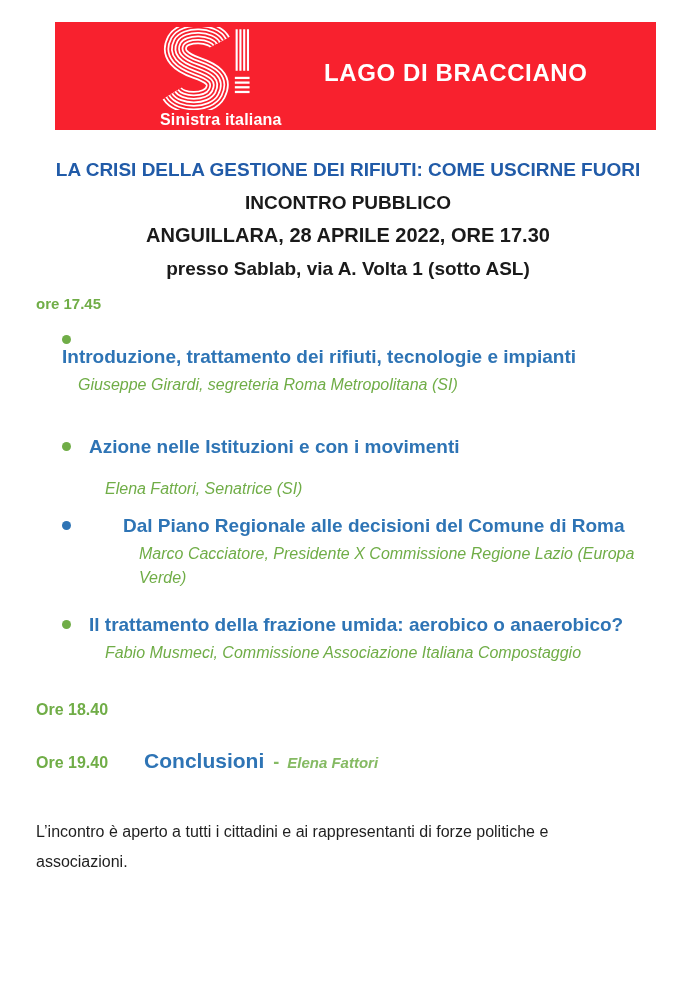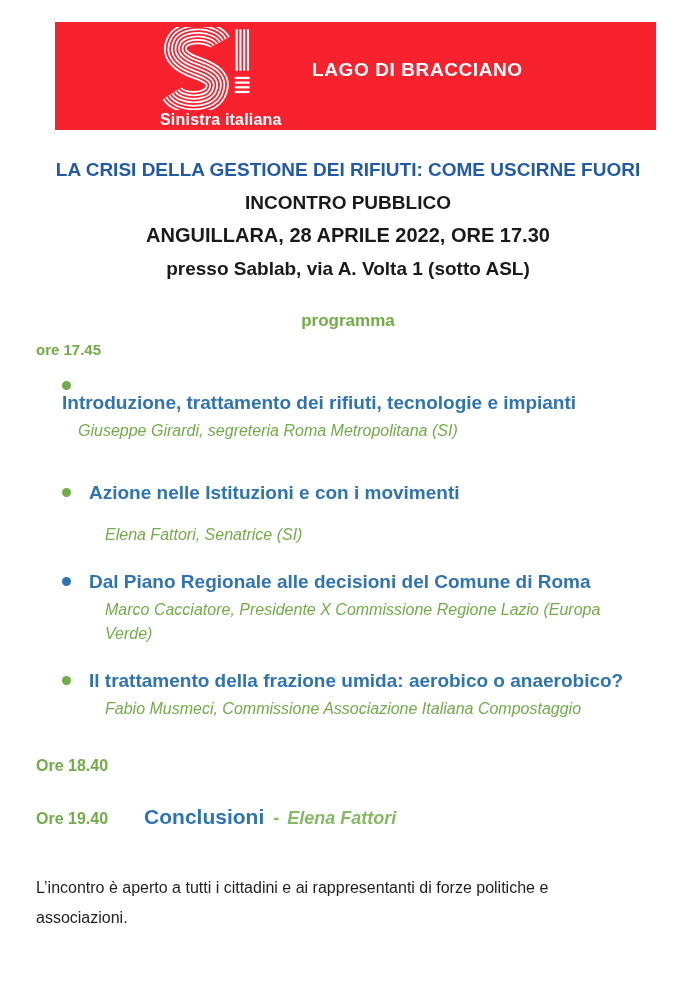--- a/index.html
+++ b/index.html
@@ -20,22 +20,22 @@
     display: flex; align-items: flex-start;
     padding-left: 105px;
   }
   .logo { width: 152px; padding-top: 5px; display: flex; flex-direction: column; align-items: flex-start; }
   .logo svg { display: block; }
   .logo-text {
     color: #fff; font-weight: bold; font-size: 16px; letter-spacing: 0.2px;
     margin-top: 1px; white-space: nowrap;
   }
   .banner-title {
-    color: #fff; font-weight: bold; font-size: 19px; letter-spacing: 0.6px;
-    margin-top: 37px; white-space: nowrap;
+    color: #fff; font-weight: bold; font-size: 24px; letter-spacing: 0.6px;
+    margin-top: 37px; margin-left: 12px; white-space: nowrap;
   }
 
   
   .title-block { margin-top: 23px; text-align: center; }
   .title-block .t1 { color: #215BA8; font-size: 19px; font-weight: bold; line-height: 33px; }
   .title-block .t2 { color: #1a1a1a; font-size: 19px; font-weight: bold; line-height: 33px; }
   .title-block .t3 { color: #1a1a1a; font-size: 20px; font-weight: bold; line-height: 33px; }
   .title-block .t4 { color: #1a1a1a; font-size: 19px; font-weight: bold; line-height: 33px; }
 
   
@@ -52,29 +52,29 @@
     background: #70AD47;
   }
   .item-title { color: #2E74B5; font-weight: bold; font-size: 19px; line-height: 25px; }
   .item-speaker {
     color: #70AD47; font-style: italic; font-size: 16px; line-height: 24px;
     margin-top: 4px; margin-left: 16px; max-width: 500px;
   }
   .item-1 { margin-top: 15px; flex-direction: column; }
   .item-2 { margin-top: 37px; }
   .item-2 .item-speaker { margin-top: 18px; }
-  .item-3 { margin-top: 22px; }
+  .item-3 { margin-top: 12px; gap: 34px; }
   .item-4 { margin-top: 22px; }
   .item-5 { margin-top: 12px; }
 
   .conclusion { margin-top: 30px; display: flex; align-items: baseline; }
   .concl-time { color: #70AD47; font-weight: bold; font-size: 16px; }
   .concl-label { color: #2E74B5; font-weight: bold; font-size: 21px; margin-left: 36px; }
   .concl-sep { color: #85BA63; font-weight: bold; font-size: 18px; margin-left: 9px; }
-  .concl-speaker { color: #85BA63; font-weight: bold; font-style: italic; font-size: 18px; margin-left: 8px; }
+  .concl-speaker { color: #85BA63; font-weight: bold; font-style: italic; font-size: 15px; margin-left: 8px; }
 
   
   .footer { margin: 44px 36px 0 36px; max-width: 600px; }
   .footer p { font-size: 16px; line-height: 30px; color: #1f1f1f; }
 </style>
 </head>
 <body>
 
 <div class="page">
 
@@ -107,21 +107,20 @@
   </header>
 
   <section class="title-block">
     <div class="t1">LA CRISI DELLA GESTIONE DEI RIFIUTI: COME USCIRNE FUORI</div>
     <div class="t2">INCONTRO PUBBLICO</div>
     <div class="t3">ANGUILLARA, 28 APRILE 2022, ORE 17.30</div>
     <div class="t4">presso Sablab, via A. Volta 1 (sotto ASL)</div>
   </section>
 
   <section class="program">
-    <div class="program-heading">programma</div>
     <div class="time">ore 17.45</div>
 
     <div class="item item-1">
       <span class="bullet" style="background: rgb(112, 173, 71);"></span>
       <div class="item-body">
         <div class="item-title">Introduzione, trattamento dei rifiuti, tecnologie e impianti</div>
         <div class="item-speaker">Giuseppe Girardi, segreteria Roma Metropolitana (SI)</div>
       </div>
     </div>
 

